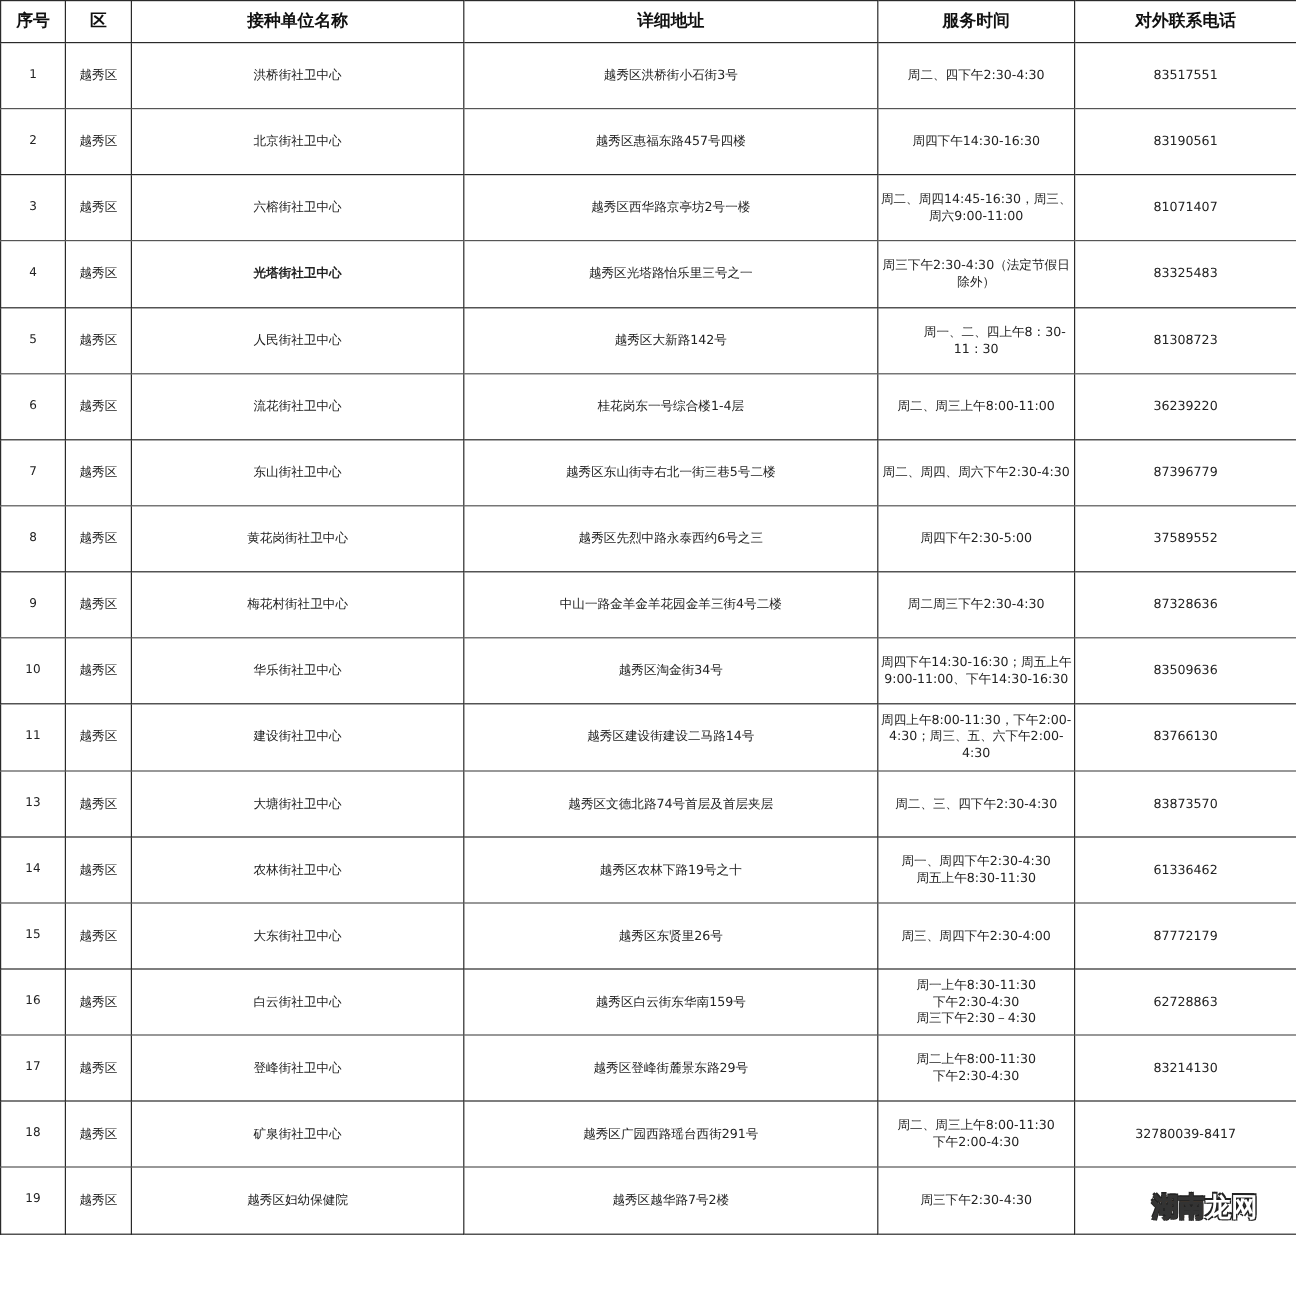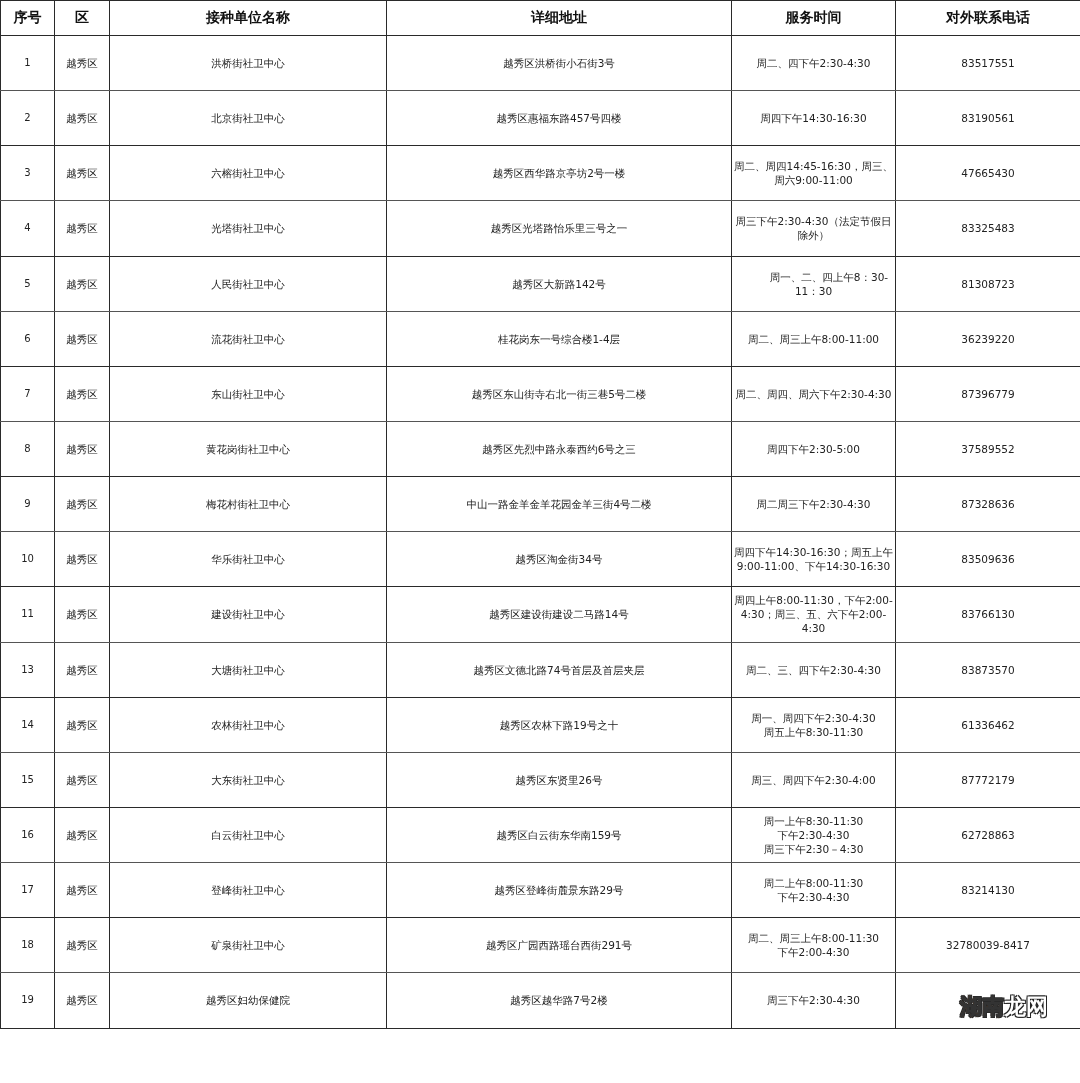--- a/index.html
+++ b/index.html
@@ -66,26 +66,26 @@
         <td><span style="white-space: pre-line;">越秀区惠福东路457号四楼</span></td>
         <td class="time"><span style="white-space: pre-line;">周四下午14:30-16:30</span></td>
         <td class="phone-cell"><span style="white-space: pre-line;">83190561</span></td>
       </tr>
       <tr class="data">
         <td class="idx"><span style="white-space: pre-line;">3</span></td>
         <td><span style="white-space: pre-line;">越秀区</span></td>
         <td><span style="white-space: pre-line;">六榕街社卫中心</span></td>
         <td><span style="white-space: pre-line;">越秀区西华路京亭坊2号一楼</span></td>
         <td class="time"><span style="white-space: pre-line;">周二、周四14:45-16:30，周三、周六9:00-11:00</span></td>
-        <td class="phone-cell"><span style="white-space: pre-line;">47665430</span></td>
+        <td class="phone-cell"><span style="white-space: pre-line;">81071407</span></td>
       </tr>
       <tr class="data">
         <td class="idx"><span style="white-space: pre-line;">4</span></td>
         <td><span style="white-space: pre-line;">越秀区</span></td>
-        <td><span style="white-space: pre-line;">光塔街社卫中心</span></td>
+        <td><span style="white-space: pre-line; font-weight: bold;">光塔街社卫中心</span></td>
         <td><span style="white-space: pre-line;">越秀区光塔路怡乐里三号之一</span></td>
         <td class="time"><span style="white-space: pre-line;">周三下午2:30-4:30（法定节假日除外）</span></td>
         <td class="phone-cell"><span style="white-space: pre-line;">83325483</span></td>
       </tr>
       <tr class="data">
         <td class="idx"><span style="white-space: pre-line;">5</span></td>
         <td><span style="white-space: pre-line;">越秀区</span></td>
         <td><span style="white-space: pre-line;">人民街社卫中心</span></td>
         <td><span style="white-space: pre-line;">越秀区大新路142号</span></td>
         <td class="time"><span style="white-space: pre-line; margin-left: 31px;">周一、二、四上午8：30-11：30</span></td>

